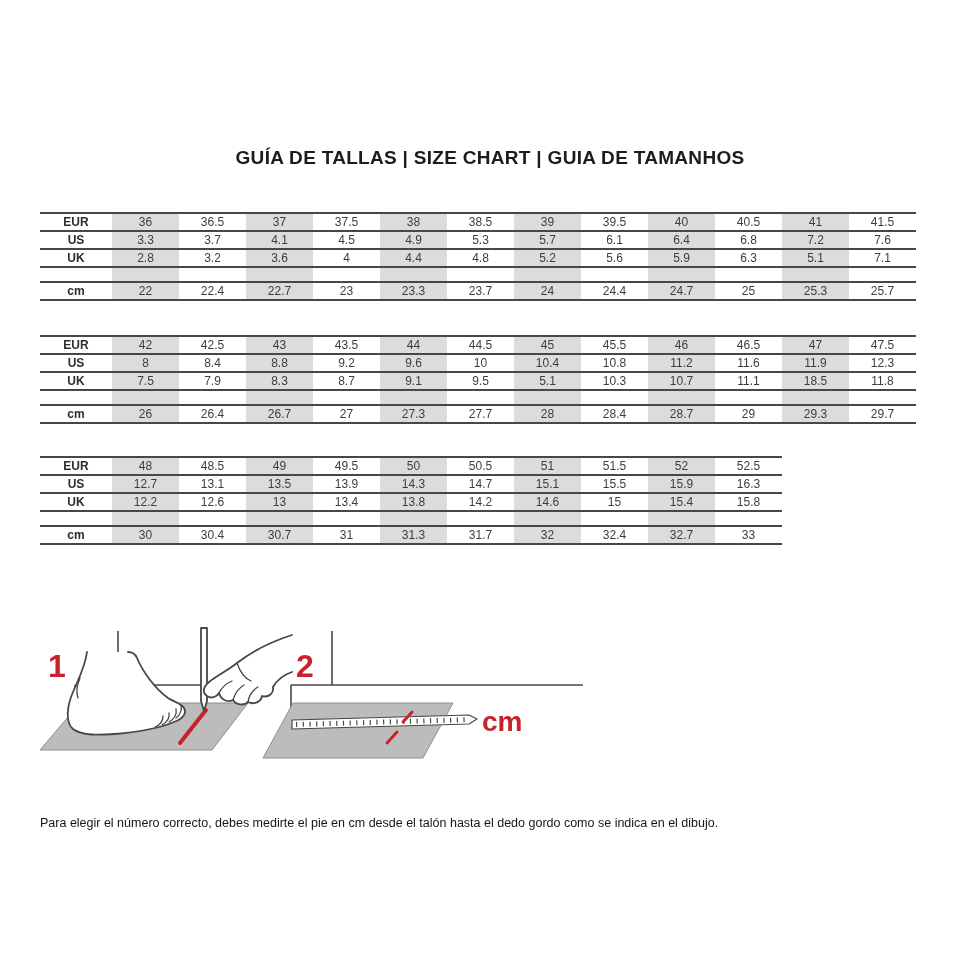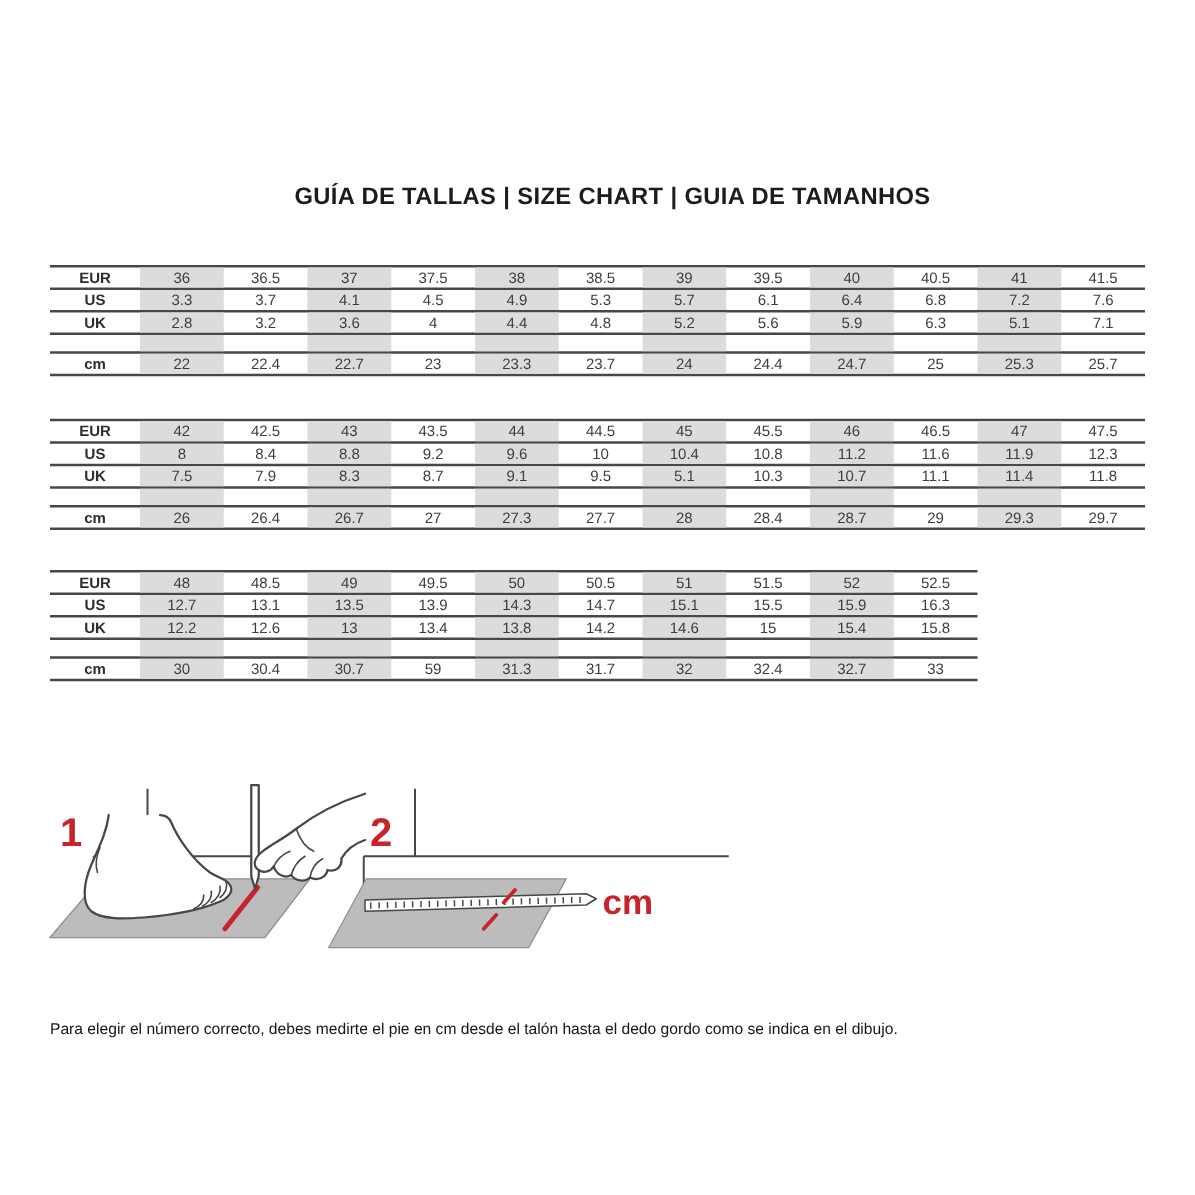--- a/index.html
+++ b/index.html
@@ -157,21 +157,21 @@
       <div class="tcell g">7.5</div>
       <div class="tcell">7.9</div>
       <div class="tcell g">8.3</div>
       <div class="tcell">8.7</div>
       <div class="tcell g">9.1</div>
       <div class="tcell">9.5</div>
       <div class="tcell g">5.1</div>
       <div class="tcell">10.3</div>
       <div class="tcell g">10.7</div>
       <div class="tcell">11.1</div>
-      <div class="tcell g">11.4</div>
+      <div class="tcell g">18.5</div>
       <div class="tcell">11.8</div>
     </div>
     <div class="trow spacer">
       <div class="tcell lbl"></div>
       <div class="tcell g"></div>
       <div class="tcell"></div>
       <div class="tcell g"></div>
       <div class="tcell"></div>
       <div class="tcell g"></div>
       <div class="tcell"></div>
@@ -249,21 +249,21 @@
       <div class="tcell g"></div>
       <div class="tcell"></div>
       <div class="tcell g"></div>
       <div class="tcell"></div>
     </div>
     <div class="trow cm">
       <div class="tcell lbl">cm</div>
       <div class="tcell g">30</div>
       <div class="tcell">30.4</div>
       <div class="tcell g">30.7</div>
-      <div class="tcell">59</div>
+      <div class="tcell">31</div>
       <div class="tcell g">31.3</div>
       <div class="tcell">31.7</div>
       <div class="tcell g">32</div>
       <div class="tcell">32.4</div>
       <div class="tcell g">32.7</div>
       <div class="tcell">33</div>
     </div>
   </div>
 
 <svg class="diagrams" width="600" height="160" viewBox="0 0 600 160">

